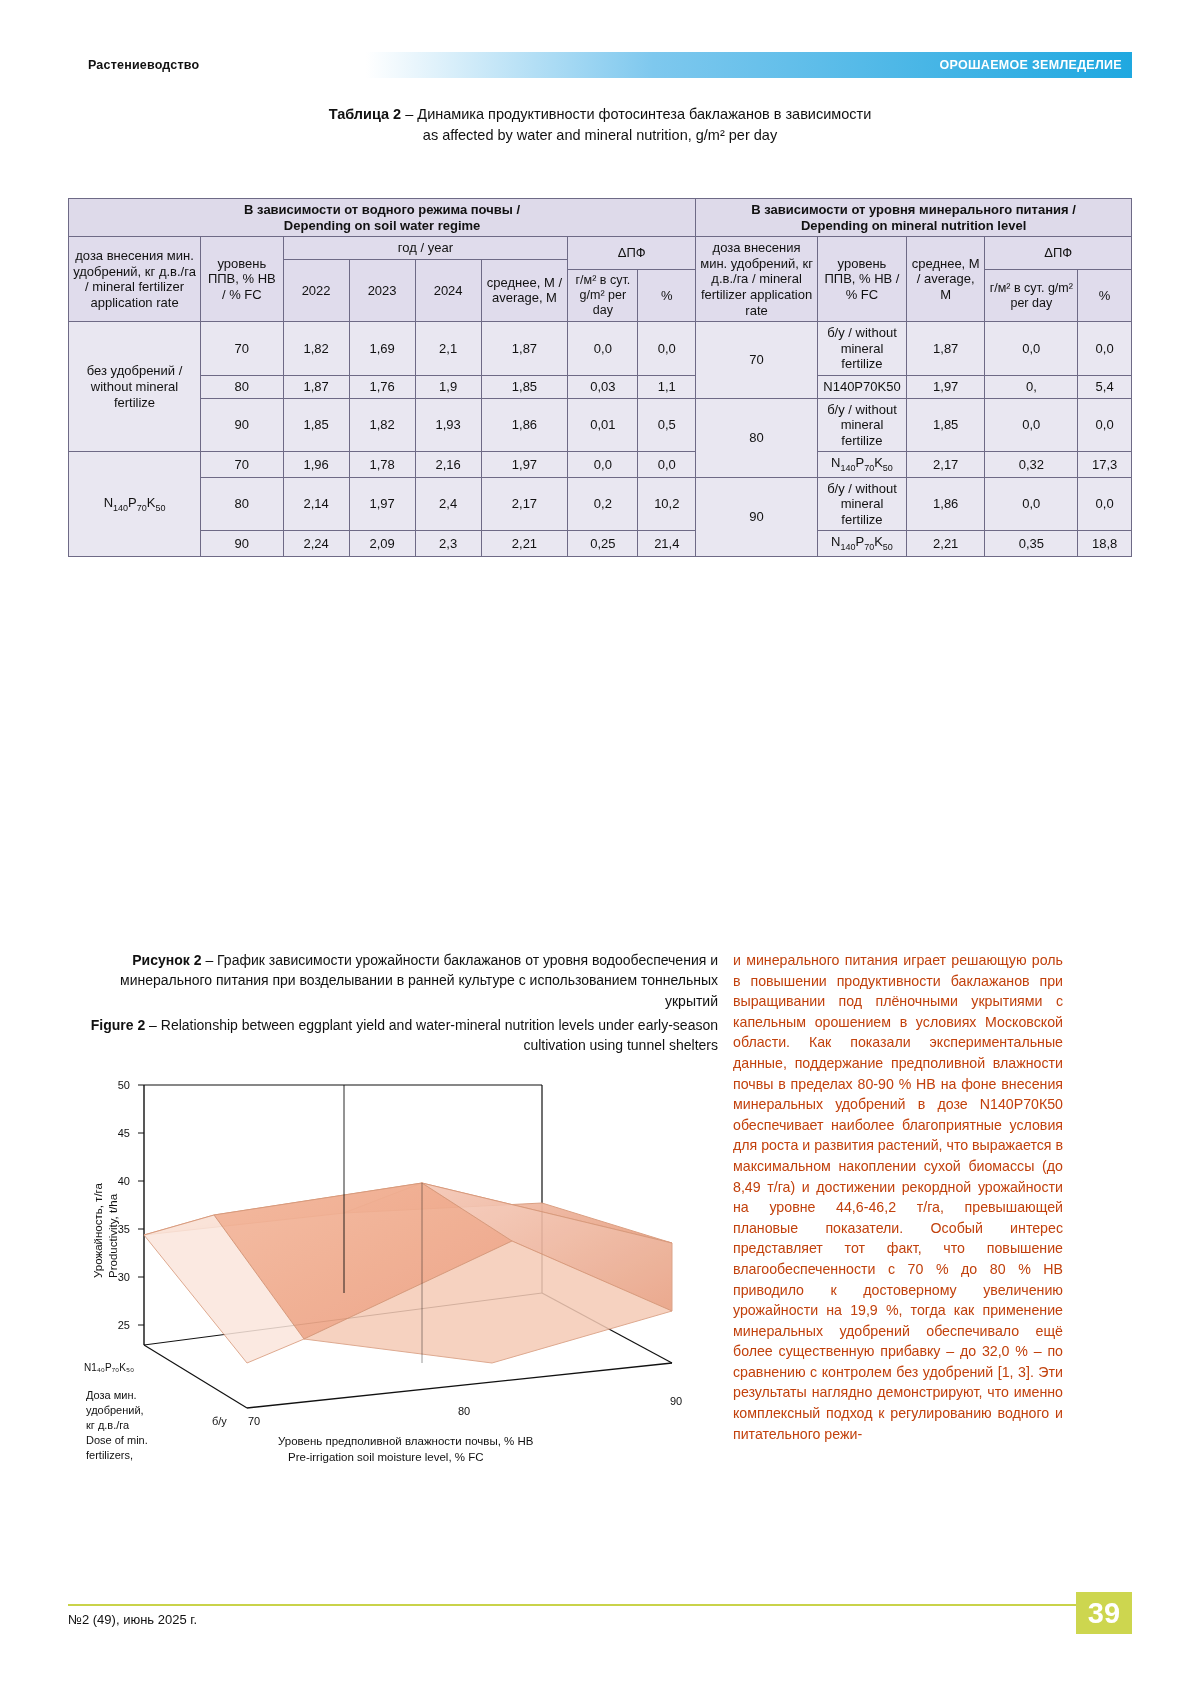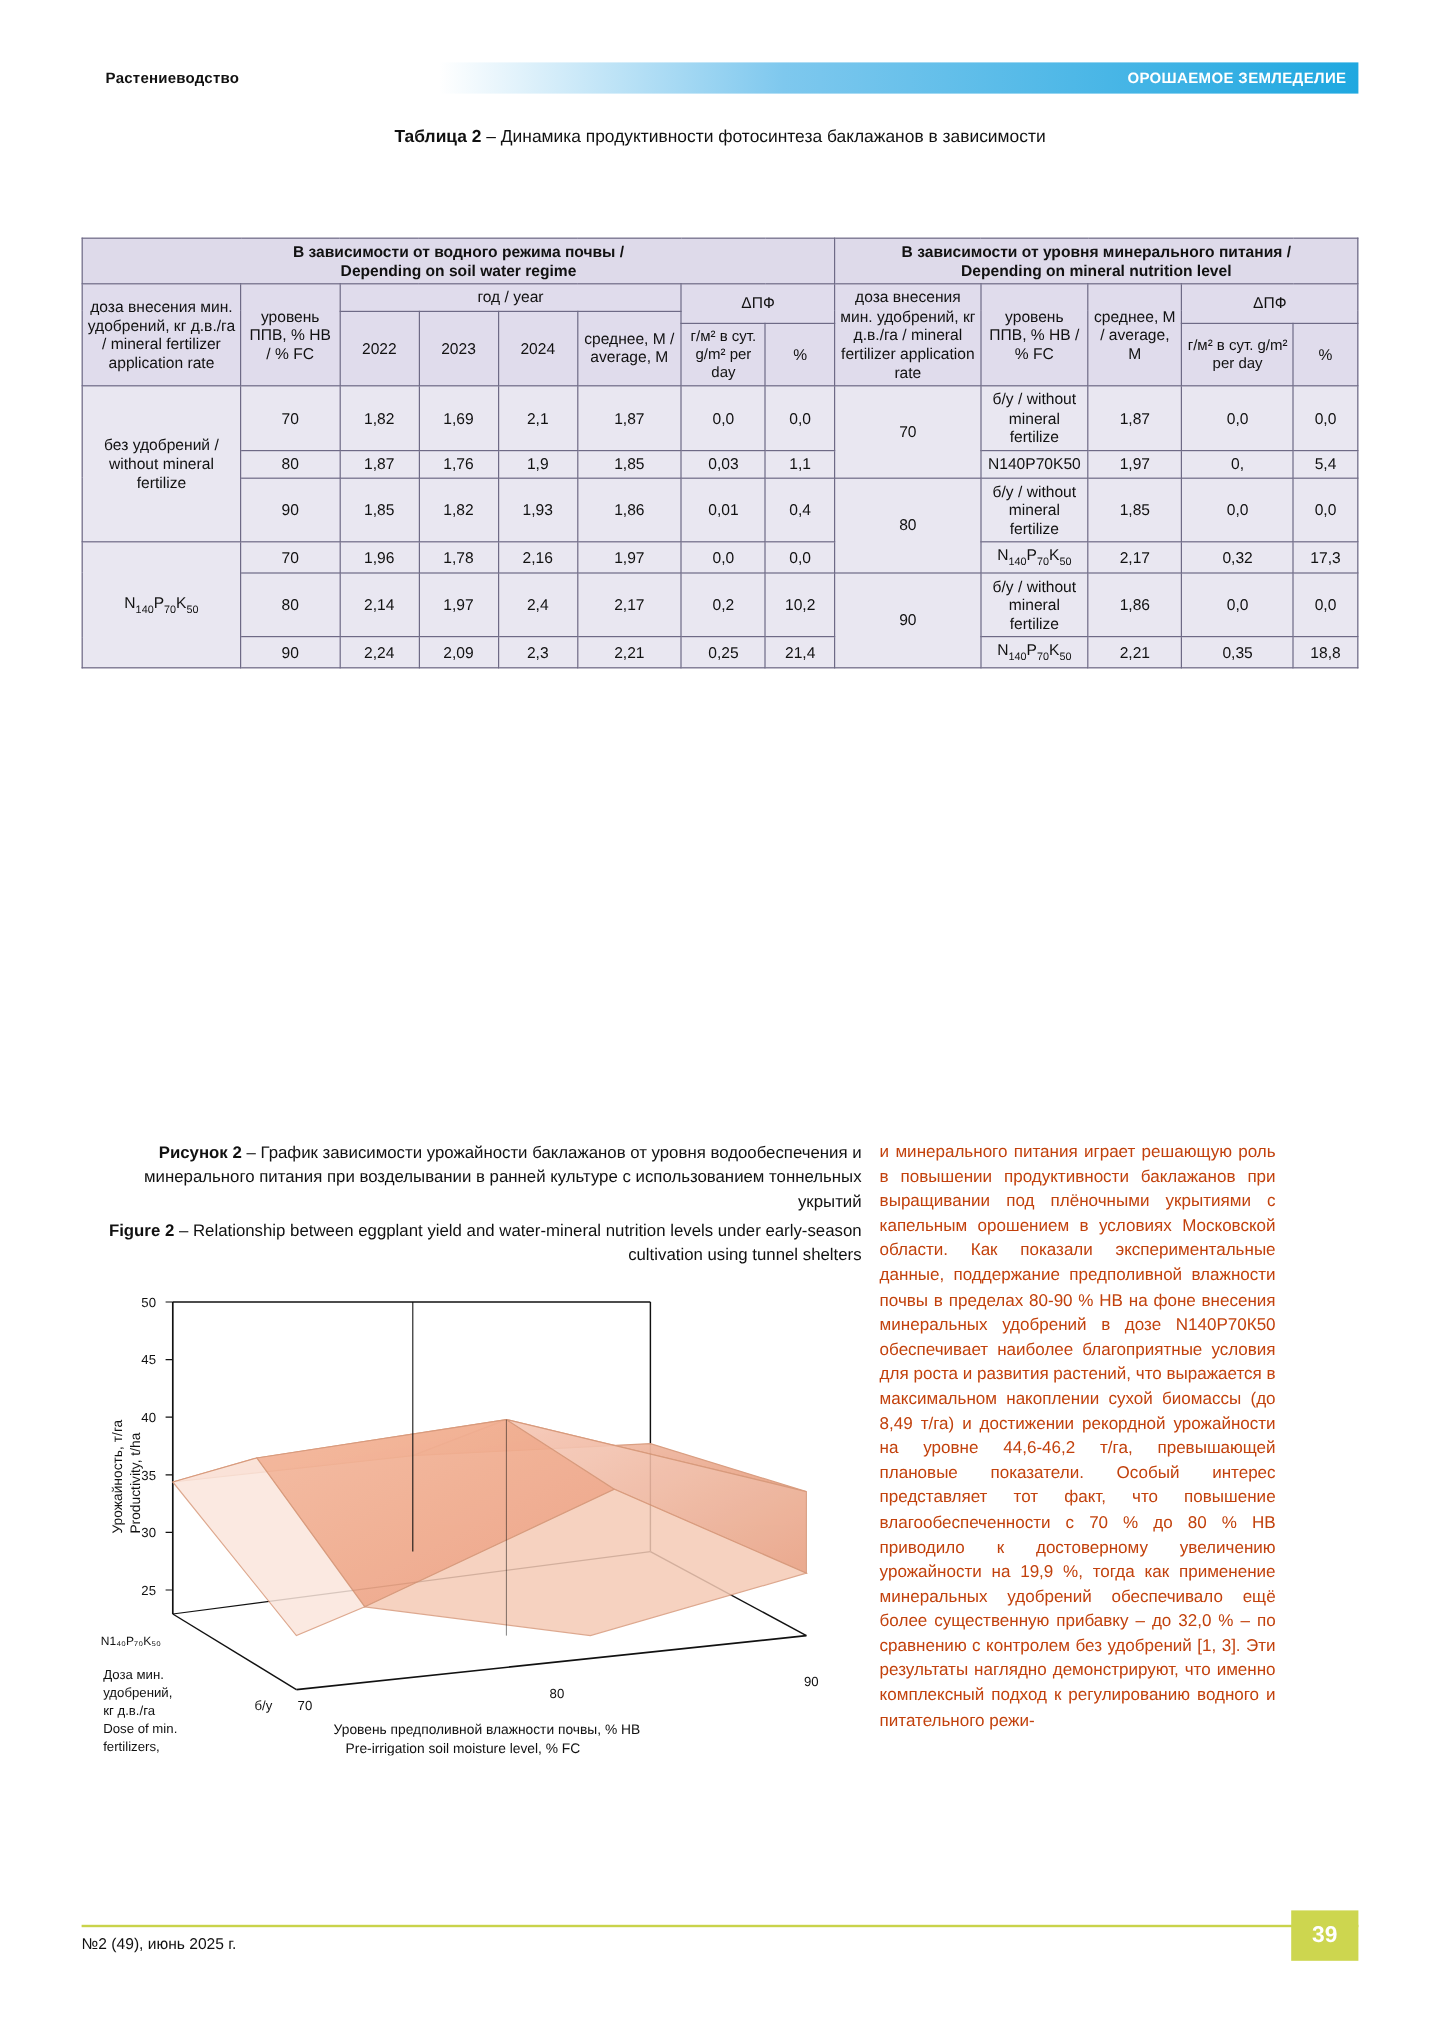--- a/index.html
+++ b/index.html
@@ -144,40 +144,43 @@
     color: #111;
   }
   .page-num {
     position: absolute;
     right: 68px;
     top: 1592px;
     width: 56px;
     height: 42px;
     background: #cdd64f;
     color: #ffffff;
-    font-size: 19px;
+    font-size: 29px;
     font-weight: bold;
     display: flex;
     align-items: center;
     justify-content: center;
   }
 </style>
 </head>
 <body>
 
 <div class="page">
 
   <div class="header-band">
     <span class="header-left">Растениеводство</span>
     <span class="header-right">ОРОШАЕМОЕ ЗЕМЛЕДЕЛИЕ</span>
   </div>
 
   <div class="table-caption">
     <div>
       <b>Таблица 2</b><span> – Динамика продуктивности фотосинтеза баклажанов в зависимости</span>
+    </div>
+    <div>
+      <span>as affected by water and mineral nutrition, g/m² per day</span>
     </div>
   </div>
 
   <table class="t2">
     <colgroup>
       <col style="width:128px">
       <col style="width:80px">
       <col style="width:64px">
       <col style="width:64px">
       <col style="width:64px">
@@ -252,21 +255,21 @@
         <td class="data">5,4</td>
       </tr>
 
       <tr>
         <td class="data">90</td>
         <td class="data">1,85</td>
         <td class="data">1,82</td>
         <td class="data">1,93</td>
         <td class="data">1,86</td>
         <td class="data">0,01</td>
-        <td class="data">0,4</td>
+        <td class="data">0,5</td>
         <td class="data" rowspan="2">80</td>
         <td class="data">б/у / without mineral fertilize</td>
         <td class="data">1,85</td>
         <td class="data">0,0</td>
         <td class="data">0,0</td>
       </tr>
 
       <tr>
         <td class="data" rowspan="3">N<sub>140</sub>P<sub>70</sub>K<sub>50</sub></td>
         <td class="data">70</td>

